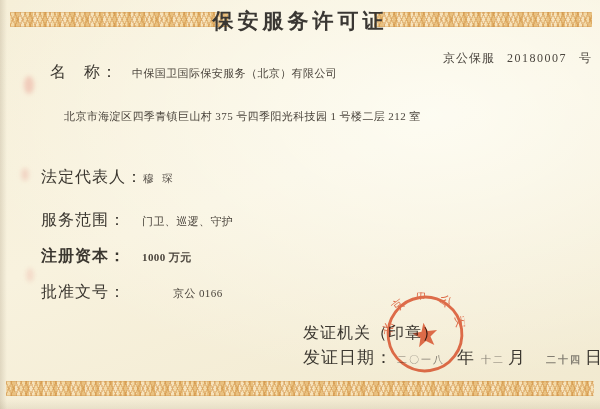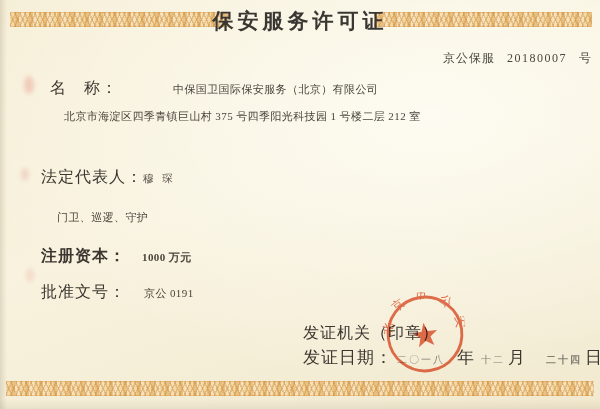--- a/index.html
+++ b/index.html
@@ -36,26 +36,26 @@
   .license-line{
     position:absolute;left:443px;top:50px;
     font-size:12px;color:#4a453e;letter-spacing:1px;white-space:nowrap;
   }
   .license-line .num{margin:0 12px;letter-spacing:1.5px;font-family:"Liberation Serif",serif;}
 
   .row{position:absolute;display:flex;align-items:baseline;white-space:nowrap;}
   .lbl{font-size:16px;color:#3b3730;letter-spacing:1px;}
   .val{font-size:11px;color:#4a443c;letter-spacing:.4px;}
 
-  .row-name{left:50px;top:78px;gap:41px;}    .row-name .val{margin-left:14px;}
+  .row-name{left:50px;top:62px;}    .row-name .val{margin-left:14px;}
   .row-addr{left:50px;top:109px;}   .row-addr .val{margin-left:14px;}
   .row-legal{left:41px;top:167px;}  .row-legal .val{font-size:10.5px;color:#57514a;letter-spacing:3px;}
   .row-scope{left:41px;top:210px;}  .row-scope .val{margin-left:16px;}
   .row-cap{left:41px;top:246px;font-weight:bold;}    .row-cap .val{margin-left:16px;}
-  .row-appr{left:41px;top:282px;}   .row-appr .val{margin-left:18px;}
+  .row-appr{left:41px;top:282px;gap:29px;}   .row-appr .val{margin-left:18px;}
 
   .authority{
     position:absolute;left:303px;top:315px;
     font-size:16px;color:#3b3730;letter-spacing:1px;white-space:nowrap;margin-top:8px;
   }
   .dateline{
     position:absolute;left:303px;top:346px;
     font-size:17px;color:#3b3730;letter-spacing:1px;white-space:nowrap;
   }
   .dateline .dval{font-size:10px;color:#827d72;letter-spacing:2px;}
@@ -105,31 +105,32 @@
   <div class="row row-addr">
     <span class="val">北京市海淀区四季青镇巨山村 375 号四季阳光科技园 1 号楼二层 212 室</span>
   </div>
 
   <div class="row row-legal">
     <span class="lbl">法定代表人：</span>
     <span class="val">穆 琛</span>
   </div>
 
   <div class="row row-scope">
+    <span class="lbl">服务范围：</span>
     <span class="val">门卫、巡逻、守护</span>
   </div>
 
   <div class="row row-cap">
     <span class="lbl">注册资本：</span>
     <span class="val">1000 万元</span>
   </div>
 
   <div class="row row-appr">
     <span class="lbl">批准文号：</span>
-    <span class="val">京公 0191</span>
+    <span class="val">京公 0166</span>
   </div>
 
   <div class="authority">发证机关（印章）</div>
 
   <div class="dateline">
     <span>发证日期：</span><span class="dval y">二〇一八</span><span class="u-year">年</span><span class="dval m">十二</span><span class="u-month">月</span><span class="dval d">二十四</span><span class="u-day">日</span>
   </div>
 
   <svg class="seal" viewBox="0 0 100 100" aria-hidden="true">
     <circle cx="50" cy="50" r="45" fill="none" stroke-width="3.5" stroke="#e0532e"></circle>

